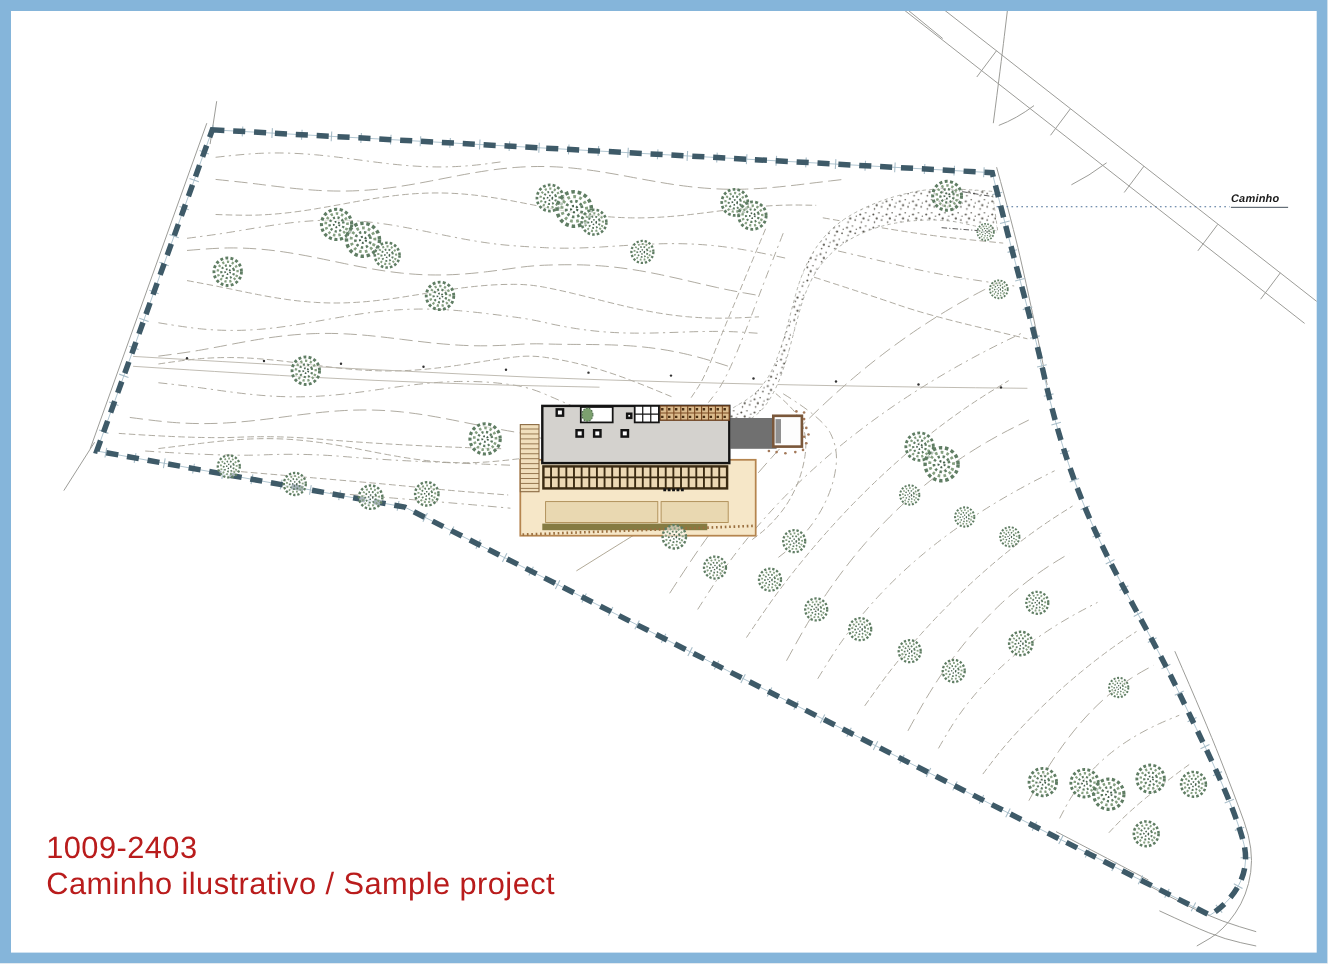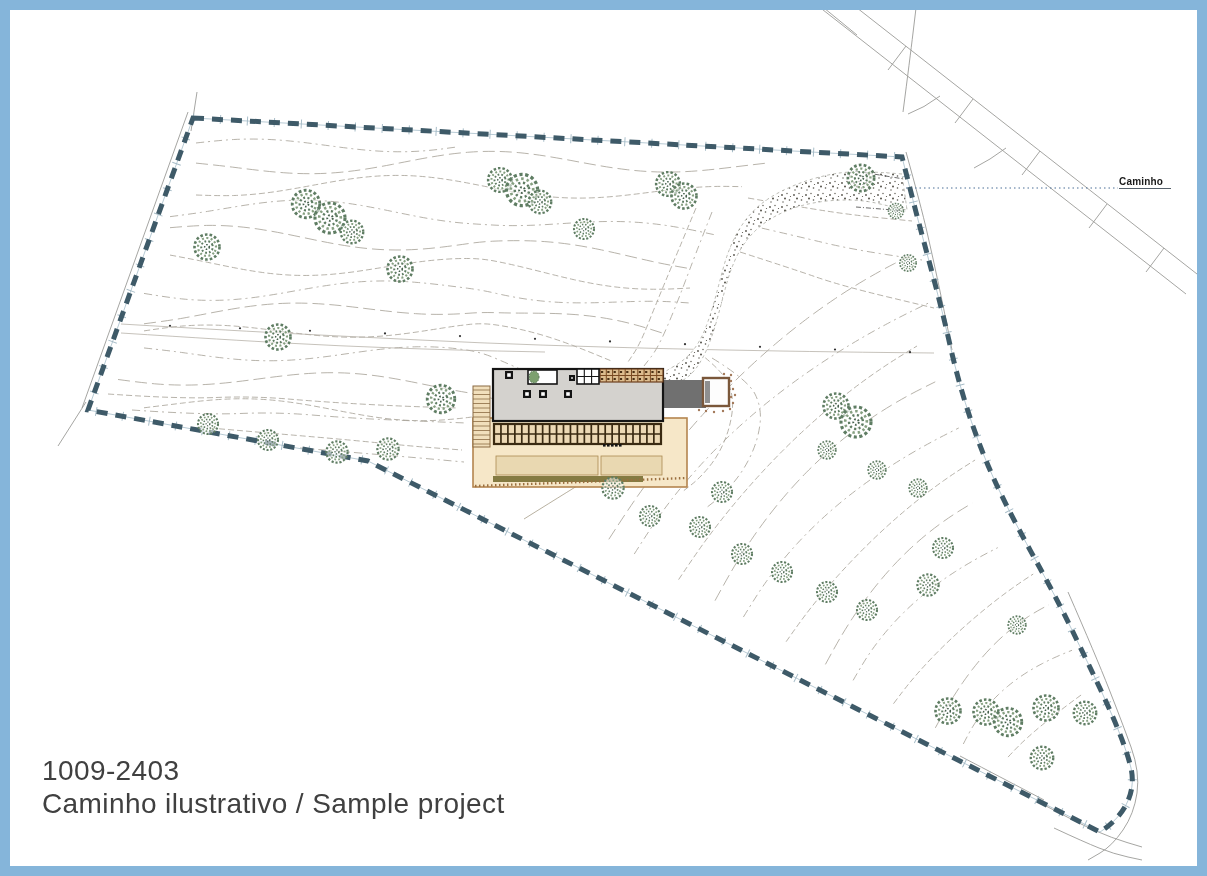--- a/index.html
+++ b/index.html
@@ -234,21 +234,21 @@
         <use transform="translate(986,712) scale(1)" href="#tree"></use>
         <use transform="translate(1008,722) scale(1.1)" href="#tree"></use>
         <use transform="translate(1046,708) scale(1)" href="#tree"></use>
         <use transform="translate(1085,713) scale(0.9)" href="#tree"></use>
         <use transform="translate(1042,758) scale(0.9)" href="#tree"></use>
       </g>
   </svg>
 
   <div id="frame" style="border-color: rgb(133, 181, 218);"></div>
 
-  <div id="caminho" style="color: rgb(26, 26, 26);">
+  <div id="caminho" style="color: rgb(26, 26, 26); font-style: italic;">
     <span>Caminho</span>
   </div>
 
-  <div id="title-block" style="color: #404040;">
+  <div id="title-block" style="color: #b91c1c;">
     <div>1009-2403</div>
     <div>Caminho ilustrativo / Sample project</div>
   </div>
 </div>
 
 </body></html>

